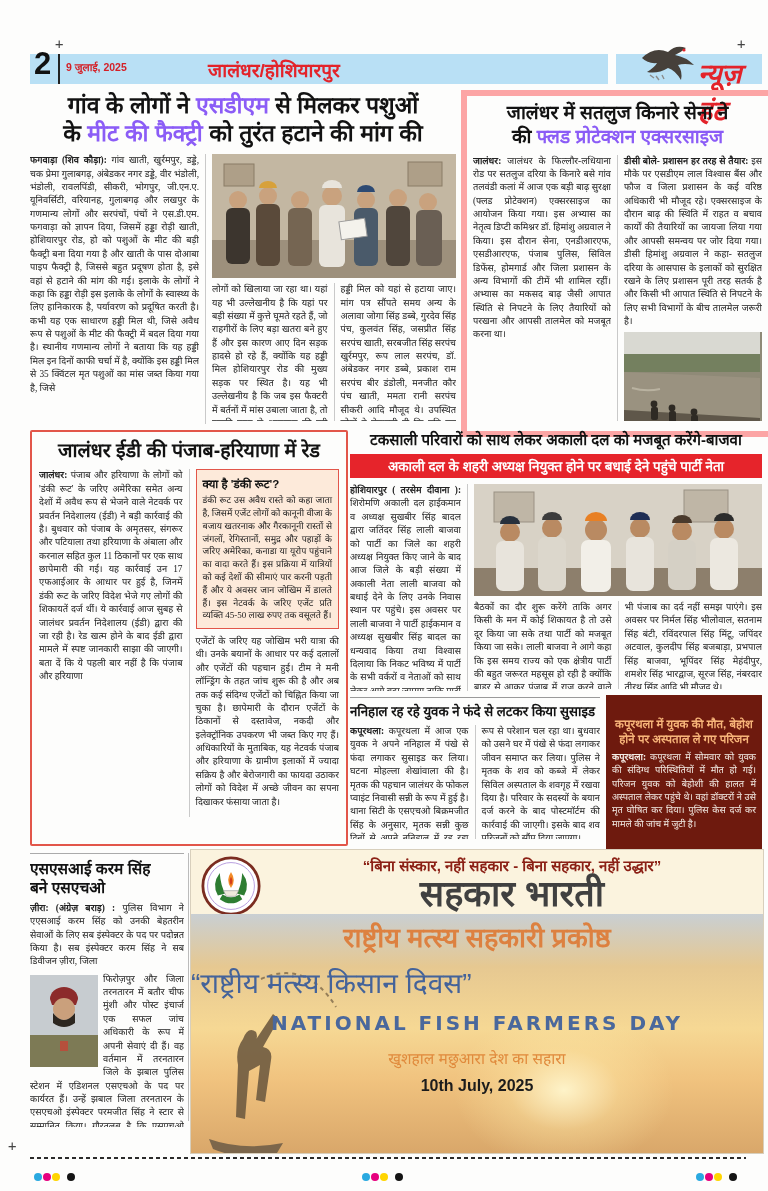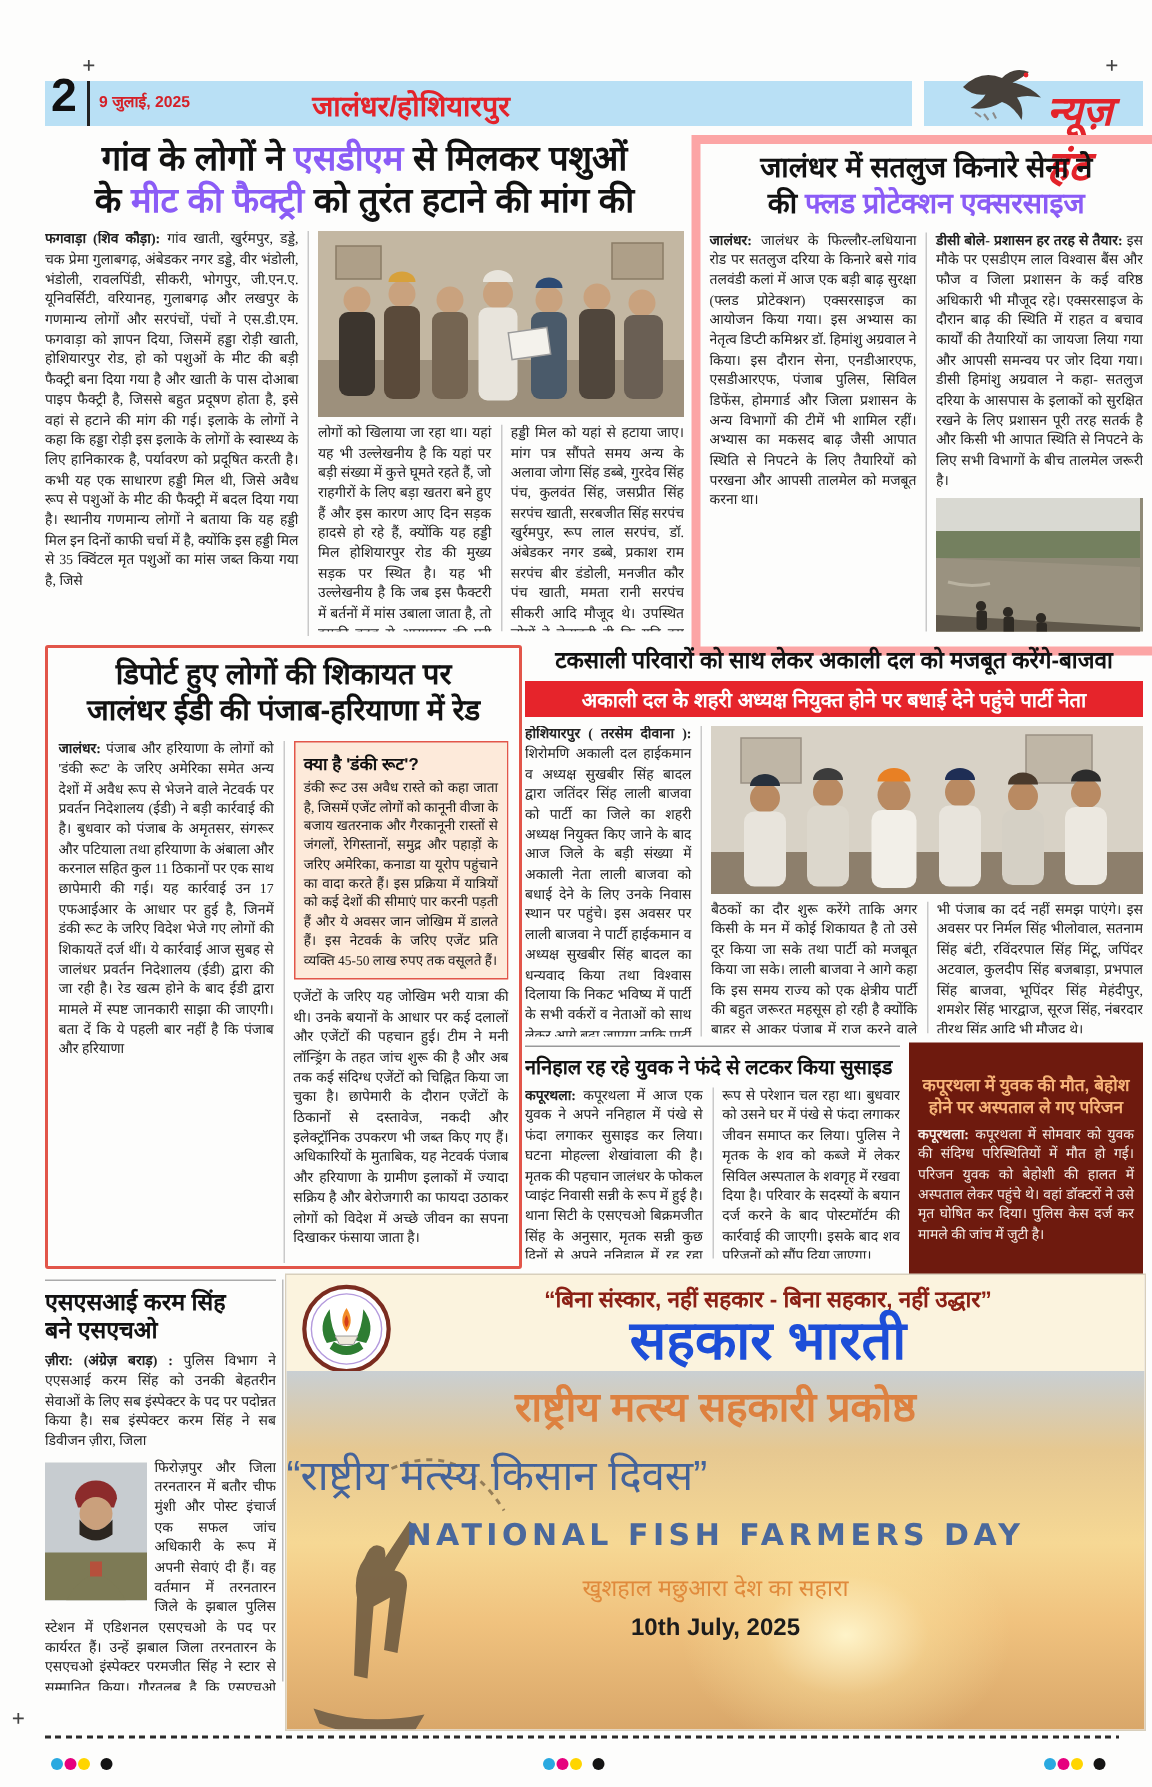--- a/index.html
+++ b/index.html
@@ -66,21 +66,21 @@
   
   .art-sho{position:absolute;left:30px;top:853px;width:154px;height:268px;border-top:1px solid #aaa;padding-top:5px;overflow:hidden;}
   .art-sho .hl{font-size:15.5px;line-height:1.25;}
   .art-sho .body{margin-top:4px;}
   .sho-ph{float:left;width:68px;height:92px;margin:2px 5px 2px 0;position:relative;overflow:hidden;background:#cfd3d6;}
   .vrule{position:absolute;width:1px;background:#bbb;}
   
   .ad{position:absolute;left:190px;top:849px;width:572px;height:303px;overflow:hidden;border:1px solid #d8cfbc;}
   .ad-top{position:relative;height:64px;background:#fbf3de;}
   .ad-quote{padding:5px 0 0 70px;text-align:center;font-size:15px;font-weight:bold;color:#8b2015;}
-  .ad-org{padding-left:70px;text-align:center;font-size:36px;font-weight:bold;color:#1d4ed8;line-height:1.0;margin-top:1px;}
+  .ad-org{padding-left:70px;text-align:center;font-size:36px;font-weight:bold;color:#404040;line-height:1.0;margin-top:1px;}
   .ad-logo{position:absolute;left:10px;top:6px;}
   .ad-photo{position:relative;height:239px;
      background:linear-gradient(#c9cfd3 0%,#e6c891 22%,#f6d894 48%,#f0c27e 70%,#d9a express 100%);
      background:linear-gradient(#c9cfd3 0%,#e6c891 22%,#f6d894 48%,#f0c27e 70%,#d9a76a 100%);}
   .sun{position:absolute;left:46%;top:40%;width:220px;height:160px;border-radius:50%;
        background:radial-gradient(closest-side,rgba(255,246,205,.95),rgba(255,236,170,.35),rgba(255,236,170,0));}
   .ad-l1{position:relative;text-align:center;font-size:27px;font-weight:bold;color:#dd8140;padding-top:4px;}
   .ad-l2{position:relative;text-align:left;font-size:28px;font-weight:normal;color:#44639a;margin-top:8px;}
   .ad-l3{position:relative;text-align:center;font-size:20px;font-weight:bold;color:#4a689c;letter-spacing:3px;margin-top:10px;font-family:"DejaVu Sans",sans-serif;}
   .ad-l4{position:relative;text-align:center;font-size:15.5px;font-weight:normal;color:#e08a3c;margin-top:12px;}
@@ -188,21 +188,20 @@
             </g>
             <path d="M8,56 q14,4 28,1" stroke="#b9b2a0" stroke-width="2" fill="none"></path>
           </svg>
         </div>
       </div>
     </div>
   </div>
 
   <div class="art-ed">
     <div class="hl">
-      <div>डिपोर्ट हुए लोगों की शिकायत पर</div>
       <div>जालंधर ईडी की पंजाब-हरियाणा में रेड</div>
     </div>
     <div class="cols">
       <div class="col body"><span class="dl">जालंधर:</span><span> पंजाब और हरियाणा के लोगों को 'डंकी रूट' के जरिए अमेरिका समेत अन्य देशों में अवैध रूप से भेजने वाले नेटवर्क पर प्रवर्तन निदेशालय (ईडी) ने बड़ी कार्रवाई की है। बुधवार को पंजाब के अमृतसर, संगरूर और पटियाला तथा हरियाणा के अंबाला और करनाल सहित कुल 11 ठिकानों पर एक साथ छापेमारी की गई। यह कार्रवाई उन 17 एफआईआर के आधार पर हुई है, जिनमें डंकी रूट के जरिए विदेश भेजे गए लोगों की शिकायतें दर्ज थीं। ये कार्रवाई आज सुबह से जालंधर प्रवर्तन निदेशालय (ईडी) द्वारा की जा रही है। रेड खत्म होने के बाद ईडी द्वारा मामले में स्पष्ट जानकारी साझा की जाएगी। बता दें कि ये पहली बार नहीं है कि पंजाब और हरियाणा</span></div>
       <div class="col">
         <div class="dunki">
           <div class="t">क्या है 'डंकी रूट'?</div>
           <div class="b">डंकी रूट उस अवैध रास्ते को कहा जाता है, जिसमें एजेंट लोगों को कानूनी वीजा के बजाय खतरनाक और गैरकानूनी रास्तों से जंगलों, रेगिस्तानों, समुद्र और पहाड़ों के जरिए अमेरिका, कनाडा या यूरोप पहुंचाने का वादा करते हैं। इस प्रक्रिया में यात्रियों को कई देशों की सीमाएं पार करनी पड़ती हैं और ये अवसर जान जोखिम में डालते हैं। इस नेटवर्क के जरिए एजेंट प्रति व्यक्ति 45-50 लाख रुपए तक वसूलते हैं।</div>
         </div>
         <div class="body">एजेंटों के जरिए यह जोखिम भरी यात्रा की थी। उनके बयानों के आधार पर कई दलालों और एजेंटों की पहचान हुई। टीम ने मनी लॉन्ड्रिंग के तहत जांच शुरू की है और अब तक कई संदिग्ध एजेंटों को चिह्नित किया जा चुका है। छापेमारी के दौरान एजेंटों के ठिकानों से दस्तावेज, नकदी और इलेक्ट्रॉनिक उपकरण भी जब्त किए गए हैं। अधिकारियों के मुताबिक, यह नेटवर्क पंजाब और हरियाणा के ग्रामीण इलाकों में ज्यादा सक्रिय है और बेरोजगारी का फायदा उठाकर लोगों को विदेश में अच्छे जीवन का सपना दिखाकर फंसाया जाता है।</div>

